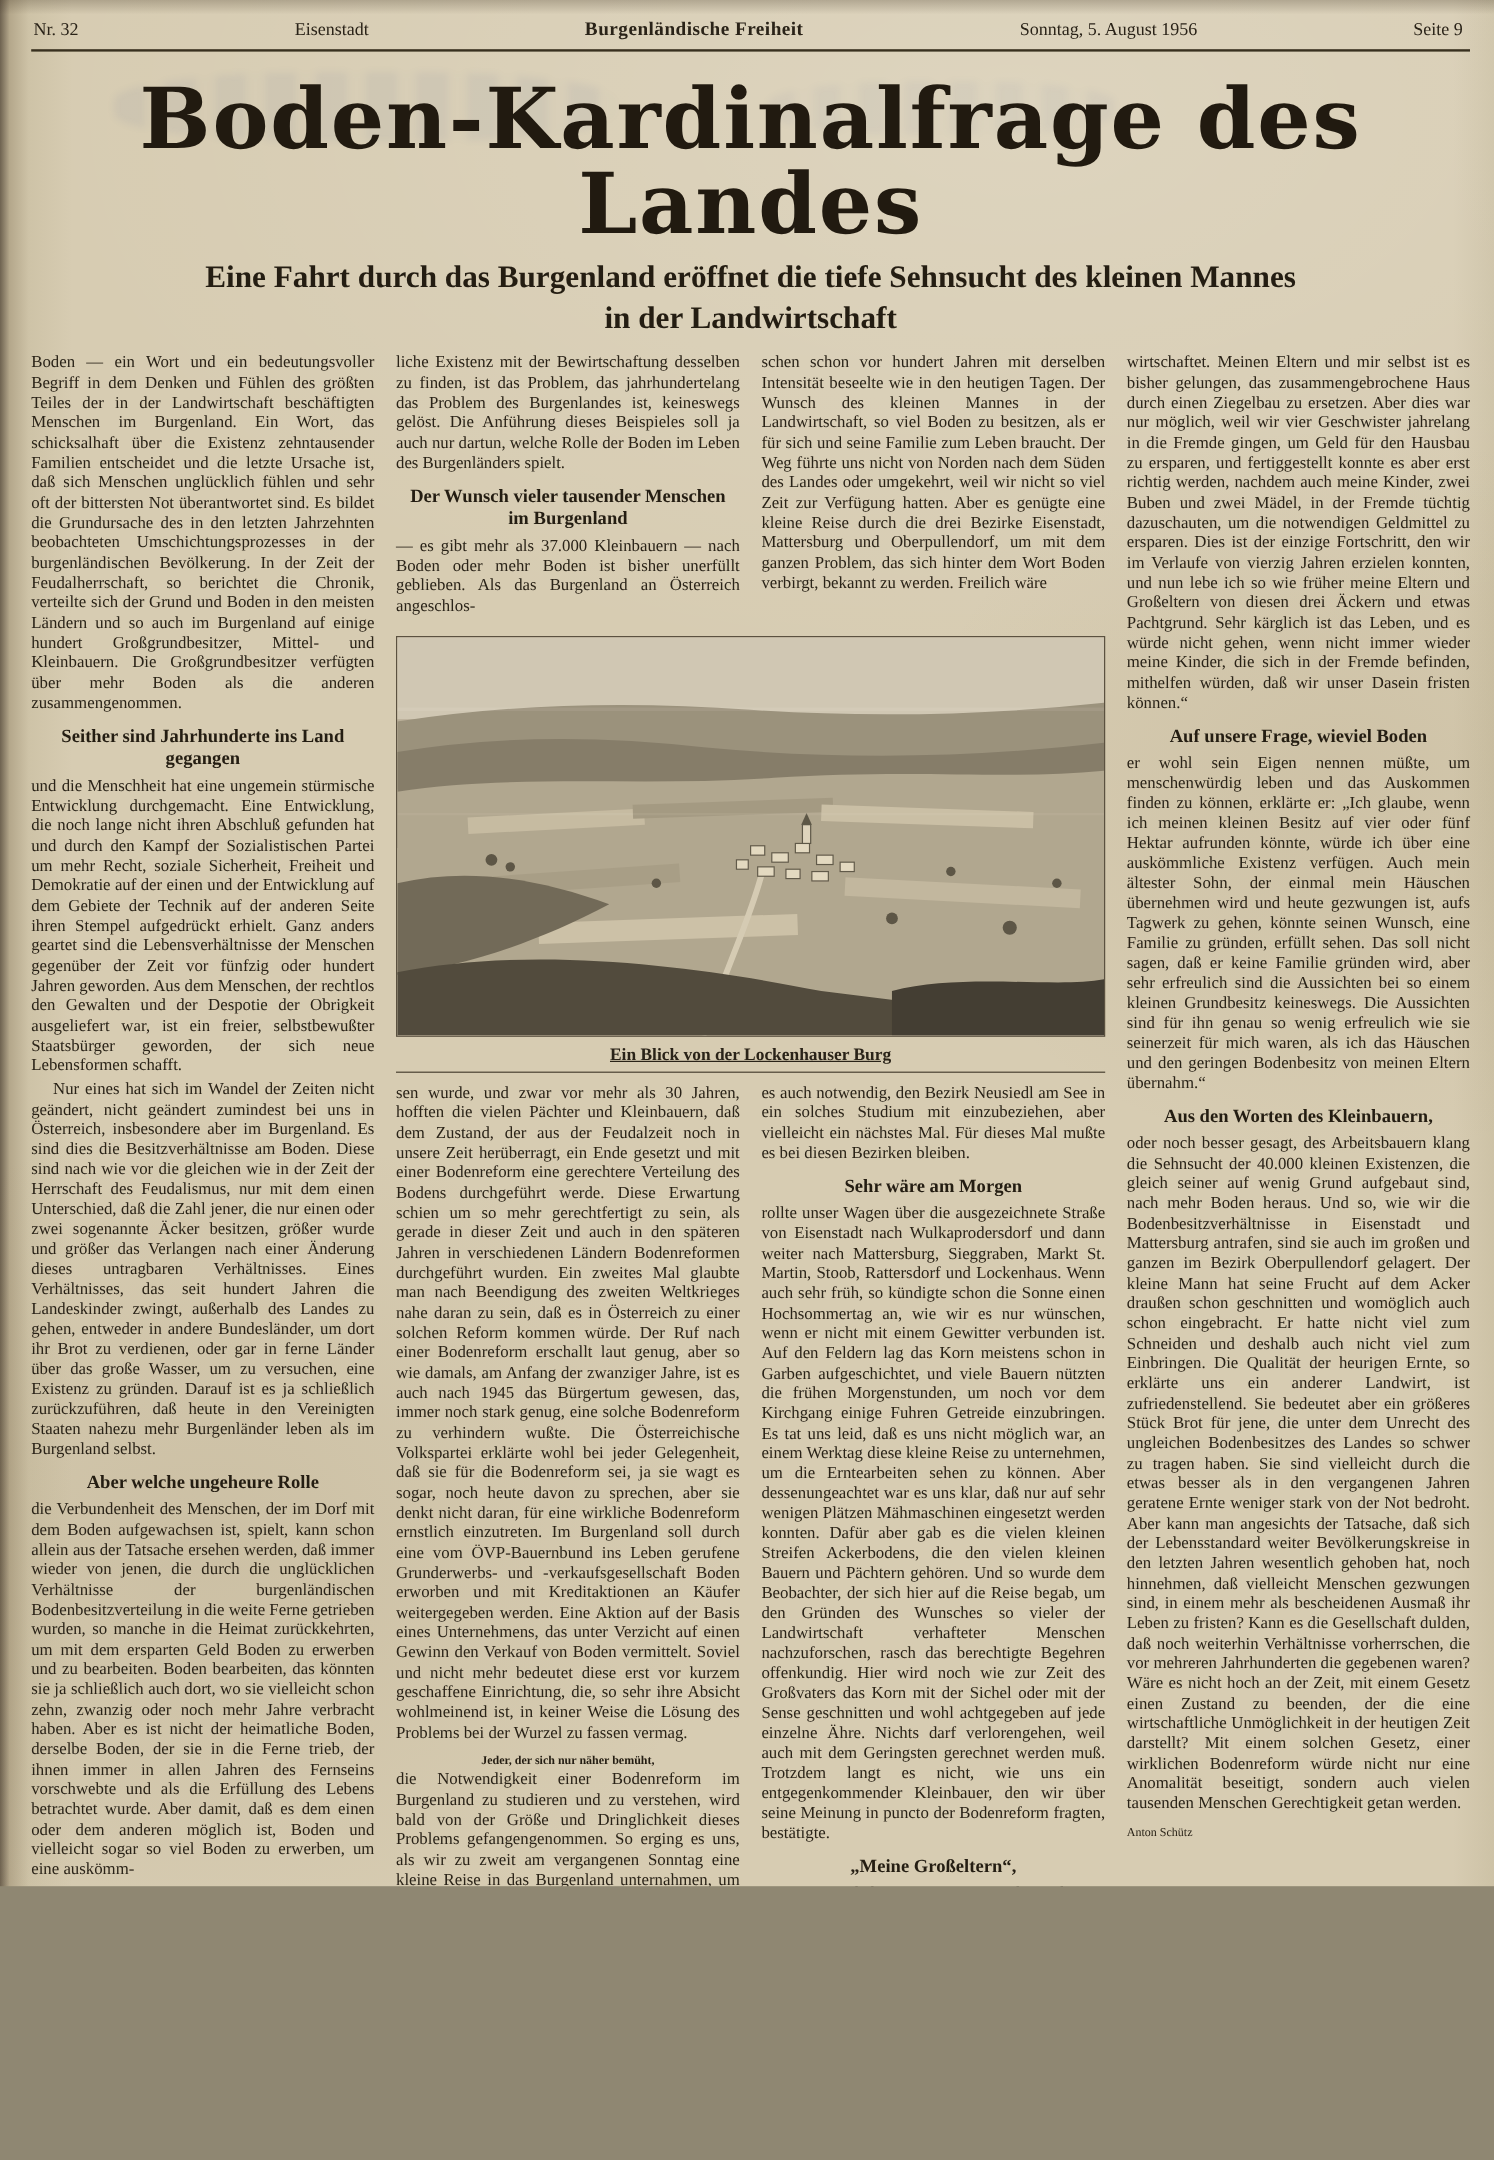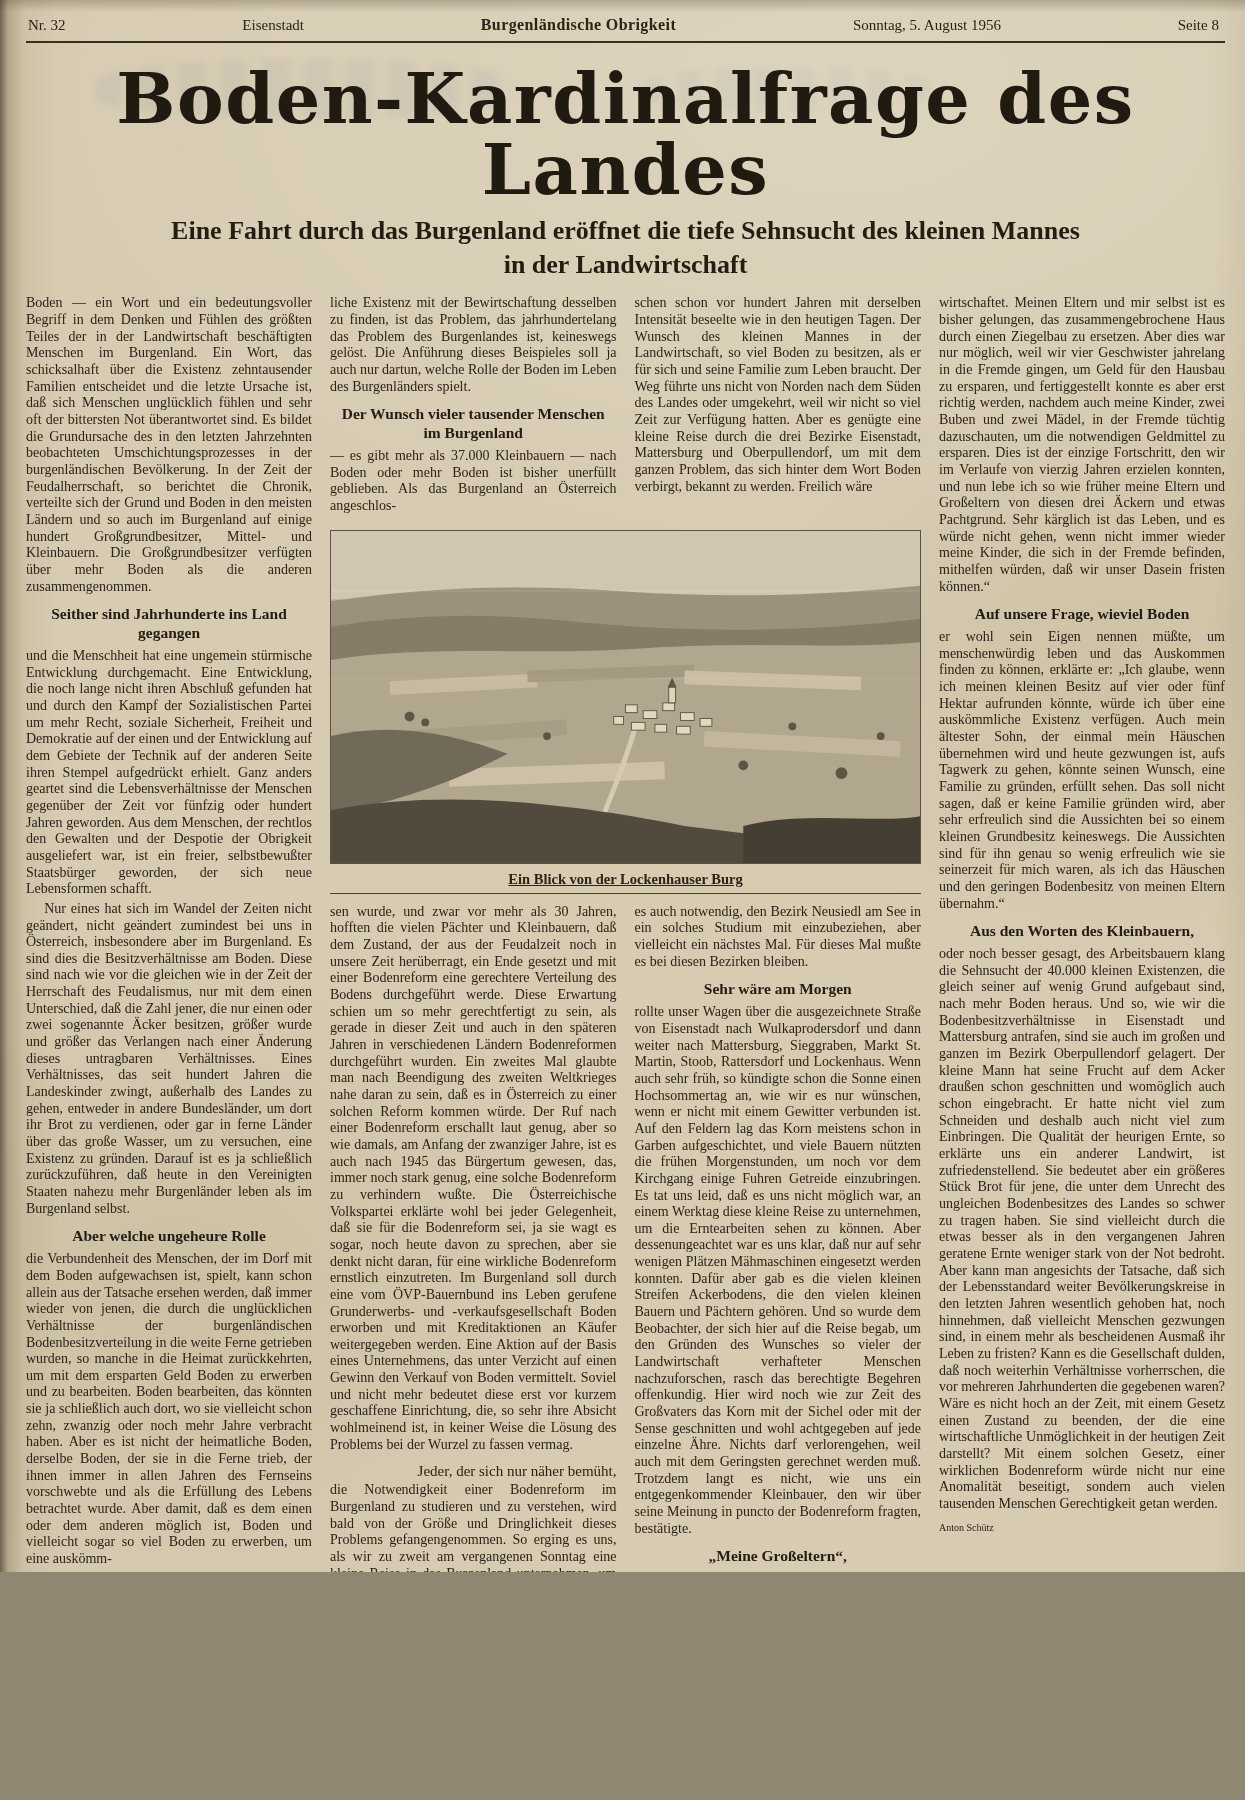--- a/index.html
+++ b/index.html
@@ -51,43 +51,43 @@
     grid-template-columns:286px 591px 286px;
     column-gap:18px;
     margin-top:14px;
     position:relative;z-index:2;
   }
   .duo{display:grid;grid-template-columns:1fr 1fr;column-gap:18px;}
   .para{font-size:14px;line-height:1.19;text-align:justify;margin:0 0 3px;hyphens:auto;-webkit-hyphens:auto;overflow-wrap:break-word;}
   .para.indent{text-indent:1.3em;}
   h3{font-family:"Liberation Serif", serif;color:#241d12;}
   .subhead{font-size:15.5px;font-weight:bold;text-align:center;margin:10px 10px 5px;line-height:1.22;font-family:Liberation Serif, serif;}
-  .lead{font-size:15px;font-weight:normal;text-align:right;margin:9px 0 2px;line-height:1.2;}
+  .lead{font-size:10px;font-weight:bold;text-align:center;margin:9px 0 2px;line-height:1.2;}
   .signature{text-align:left;font-size:10px;margin:10px 6px 0 0;}
   .photo{margin:12px 0 10px;text-decoration:underline;}
   .photo-frame{
     height:332px;border:1px solid #544a38;overflow:hidden;background:#b6ae9c;
     filter:sepia(0.22) contrast(0.92) brightness(1.0);
   }
   .photo-frame svg{display:block;width:100%;height:100%;}
   .caption{font-weight:bold;font-size:14.5px;text-align:center;padding:7px 0 5px;border-bottom:1px solid #4a4131;}
 </style>
 </head>
 <body>
 
 <div class="sheet">
   <div class="ghost ghost-a"></div>
   <div class="ghost ghost-b"></div>
 
   <header class="masthead">
     <span>Nr. 32</span>
     <span>Eisenstadt</span>
-    <span class="paper-name">Burgenländische Obrigkeit</span>
+    <span class="paper-name">Burgenländische Freiheit</span>
     <span>Sonntag, 5. August 1956</span>
-    <span>Seite 8</span>
+    <span>Seite 9</span>
   </header>
 
   <h1 class="headline">Boden-Kardinalfrage des Landes</h1>
 
   <h2 class="deck">
     <span class="deck-line">Eine Fahrt durch das Burgenland eröffnet die tiefe Sehnsucht des kleinen Mannes</span>
     <span class="deck-line">in der Landwirtschaft</span>
   </h2>
 
   <div class="cols">

